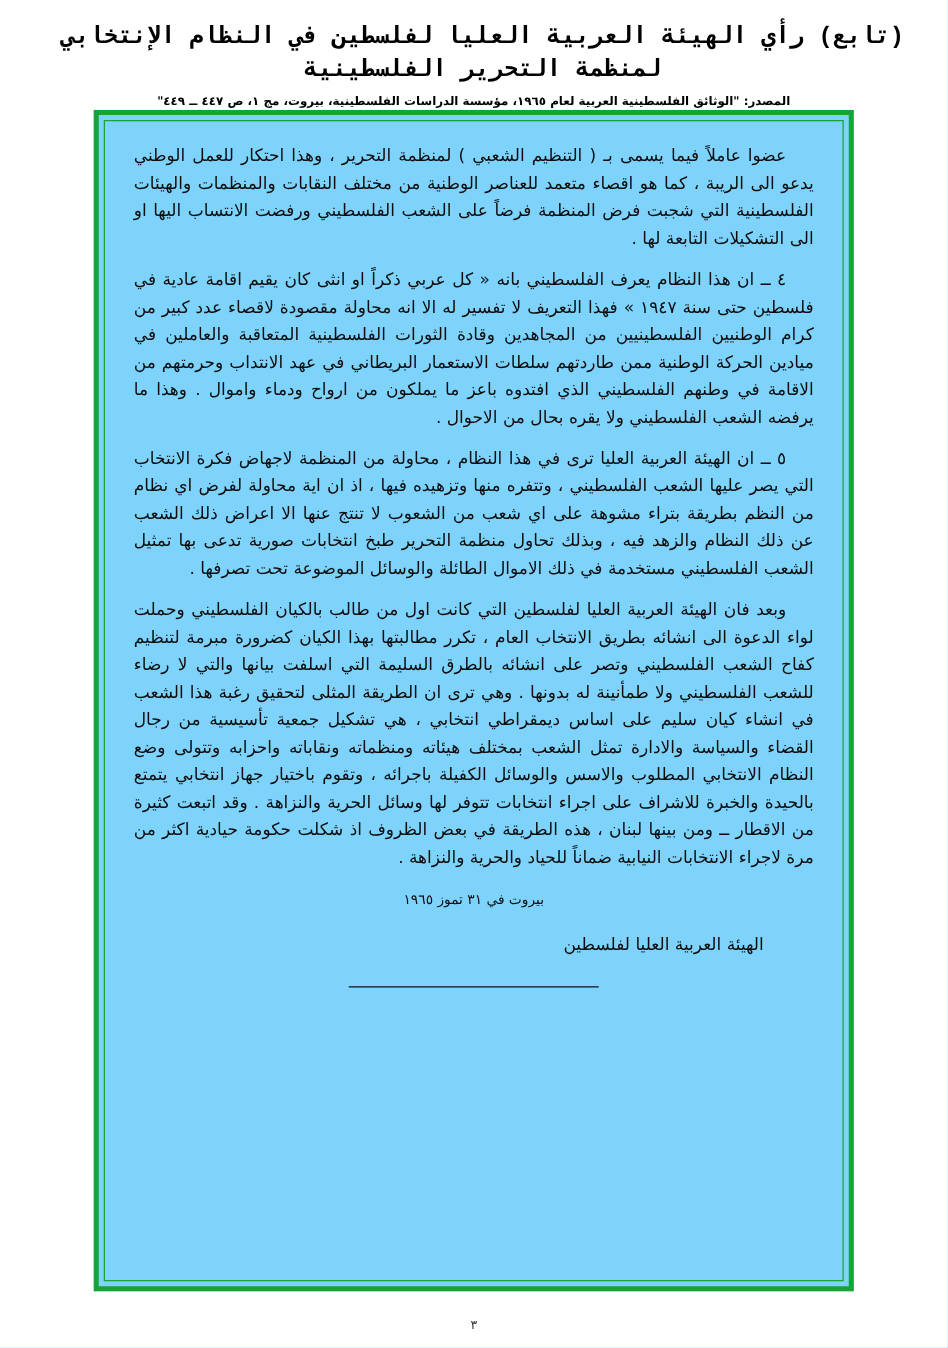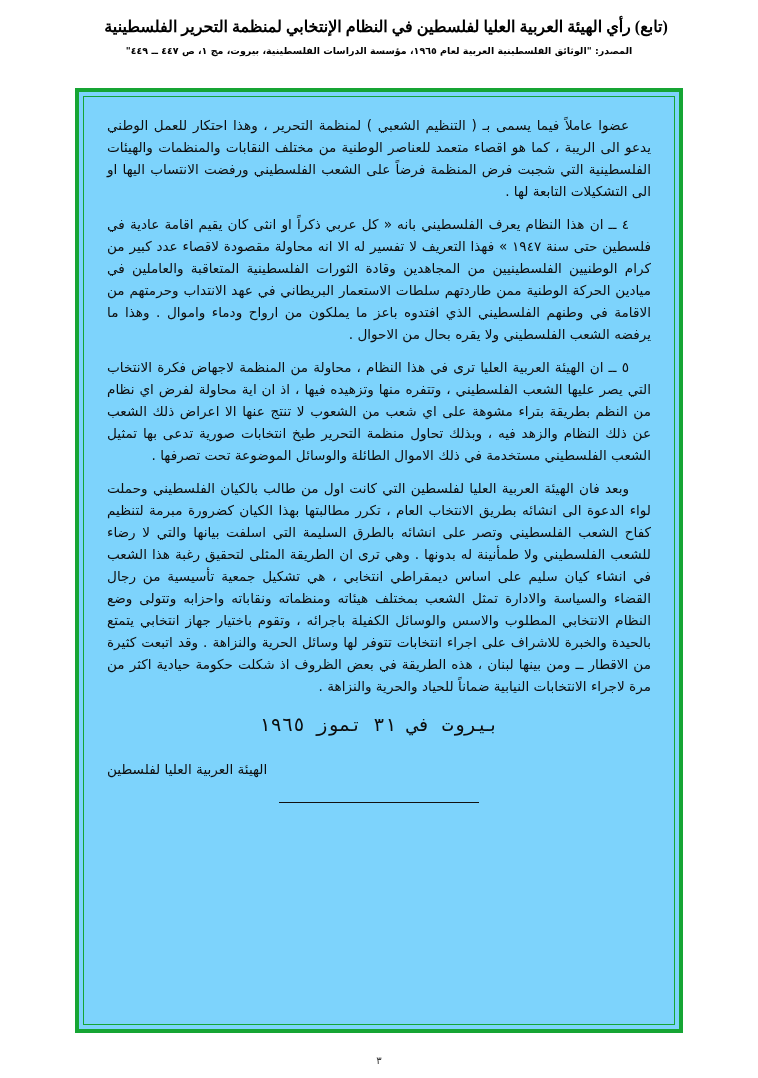--- a/index.html
+++ b/index.html
@@ -19,22 +19,22 @@
     width: 758px;
     height: 1078px;
     position: relative;
     box-sizing: border-box;
   }
   .header {
     text-align: center;
     padding-top: 16px;
   }
   .header-title {
-    font-family: Liberation Serif, serif;
-    font-size: 16px;
+    font-family: Liberation Mono, monospace;
+    font-size: 19px;
     font-weight: bold;
     color: #000000;
     direction: rtl;
     letter-spacing: 0px;
     line-height: 1.4;
     padding-left: 14px;
   }
   .header-source {
     margin-top: 7px;
     font-size: 9.5px;
@@ -74,27 +74,26 @@
     text-indent: 22px;
     text-align: justify;
     text-justify: inter-word;
   }
   .para.tight {
     margin-bottom: 9px;
   }
   .date-line {
     margin-top: 14px;
     text-align: center;
-    font-size: 19px;
+    font-size: 11px;
     direction: rtl;
-    font-family: Liberation Mono, monospace;
   }
   .signature {
     margin-top: 16px;
-    text-align: left;
+    text-align: right;
     font-size: 13.6px;
     direction: rtl;
     padding-right: 40px;
   }
   .rule {
     margin: 22px auto 0 auto;
     width: 200px;
     border-top: 1.5px solid #111111;
   }
   .page-number {

